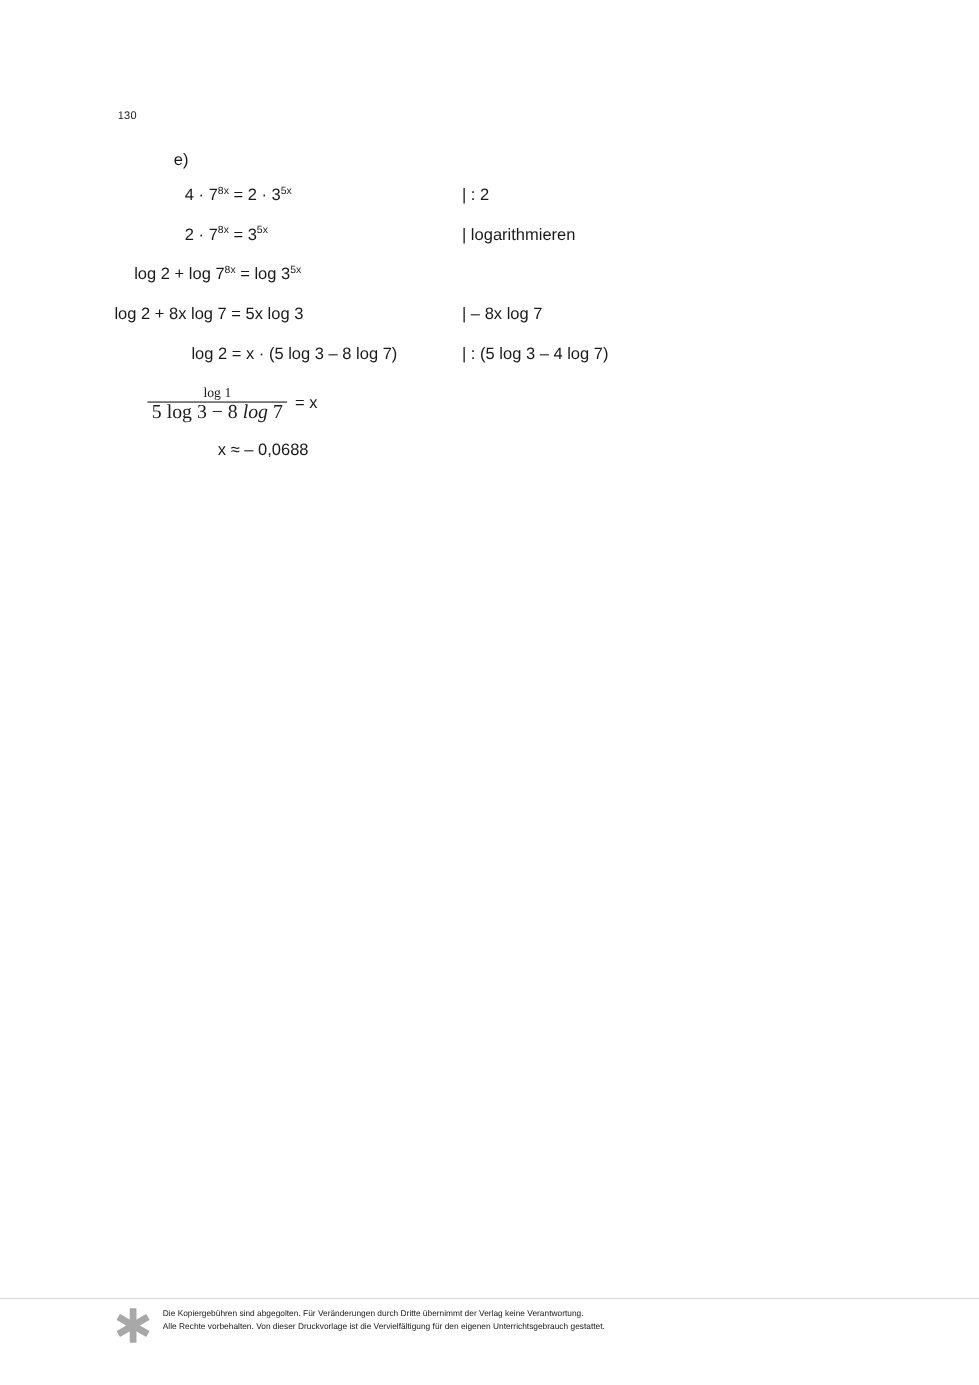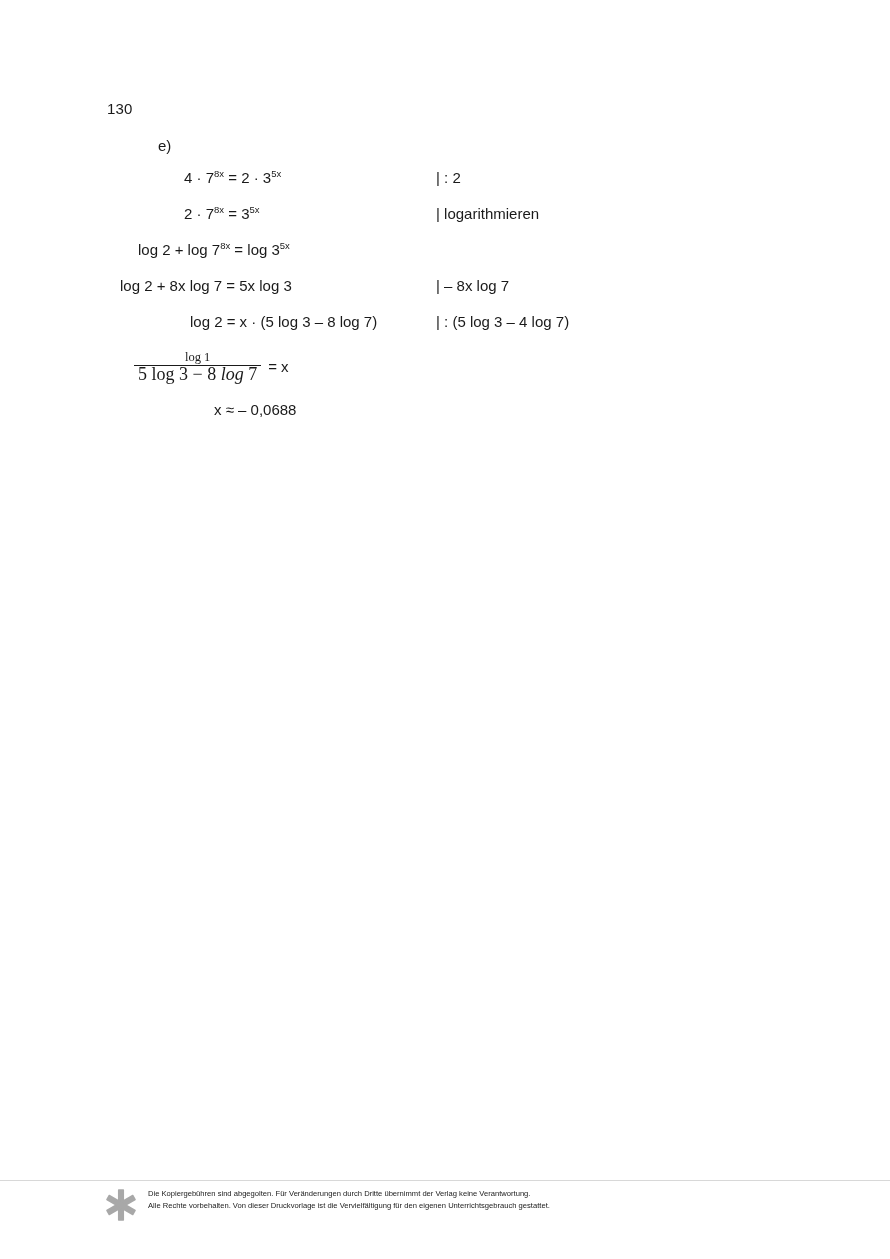--- a/index.html
+++ b/index.html
@@ -18,21 +18,21 @@
 
   .page {
     position: absolute;
     inset: 0;
   }
 
   .page-number {
     position: absolute;
     left: 107px;
     top: 100px;
-    font-size: 15px;
+    font-size: 10px;
     color: #1a1a1a;
     letter-spacing: 0.2px;
   }
 
   .exercise-label {
     position: absolute;
     left: 158px;
     top: 137px;
     font-size: 15px;
     color: #1a1a1a;
@@ -41,21 +41,20 @@
   .steps {
     position: absolute;
     left: 0;
     top: 168px;
     width: 890px;
   }
 
   .step {
     position: relative;
     height: 36px;
-    margin-left: 16px;
   }
 
   .step .math {
     position: absolute;
     font-size: 15px;
     color: #1a1a1a;
     white-space: nowrap;
     line-height: 20px;
   }
 

